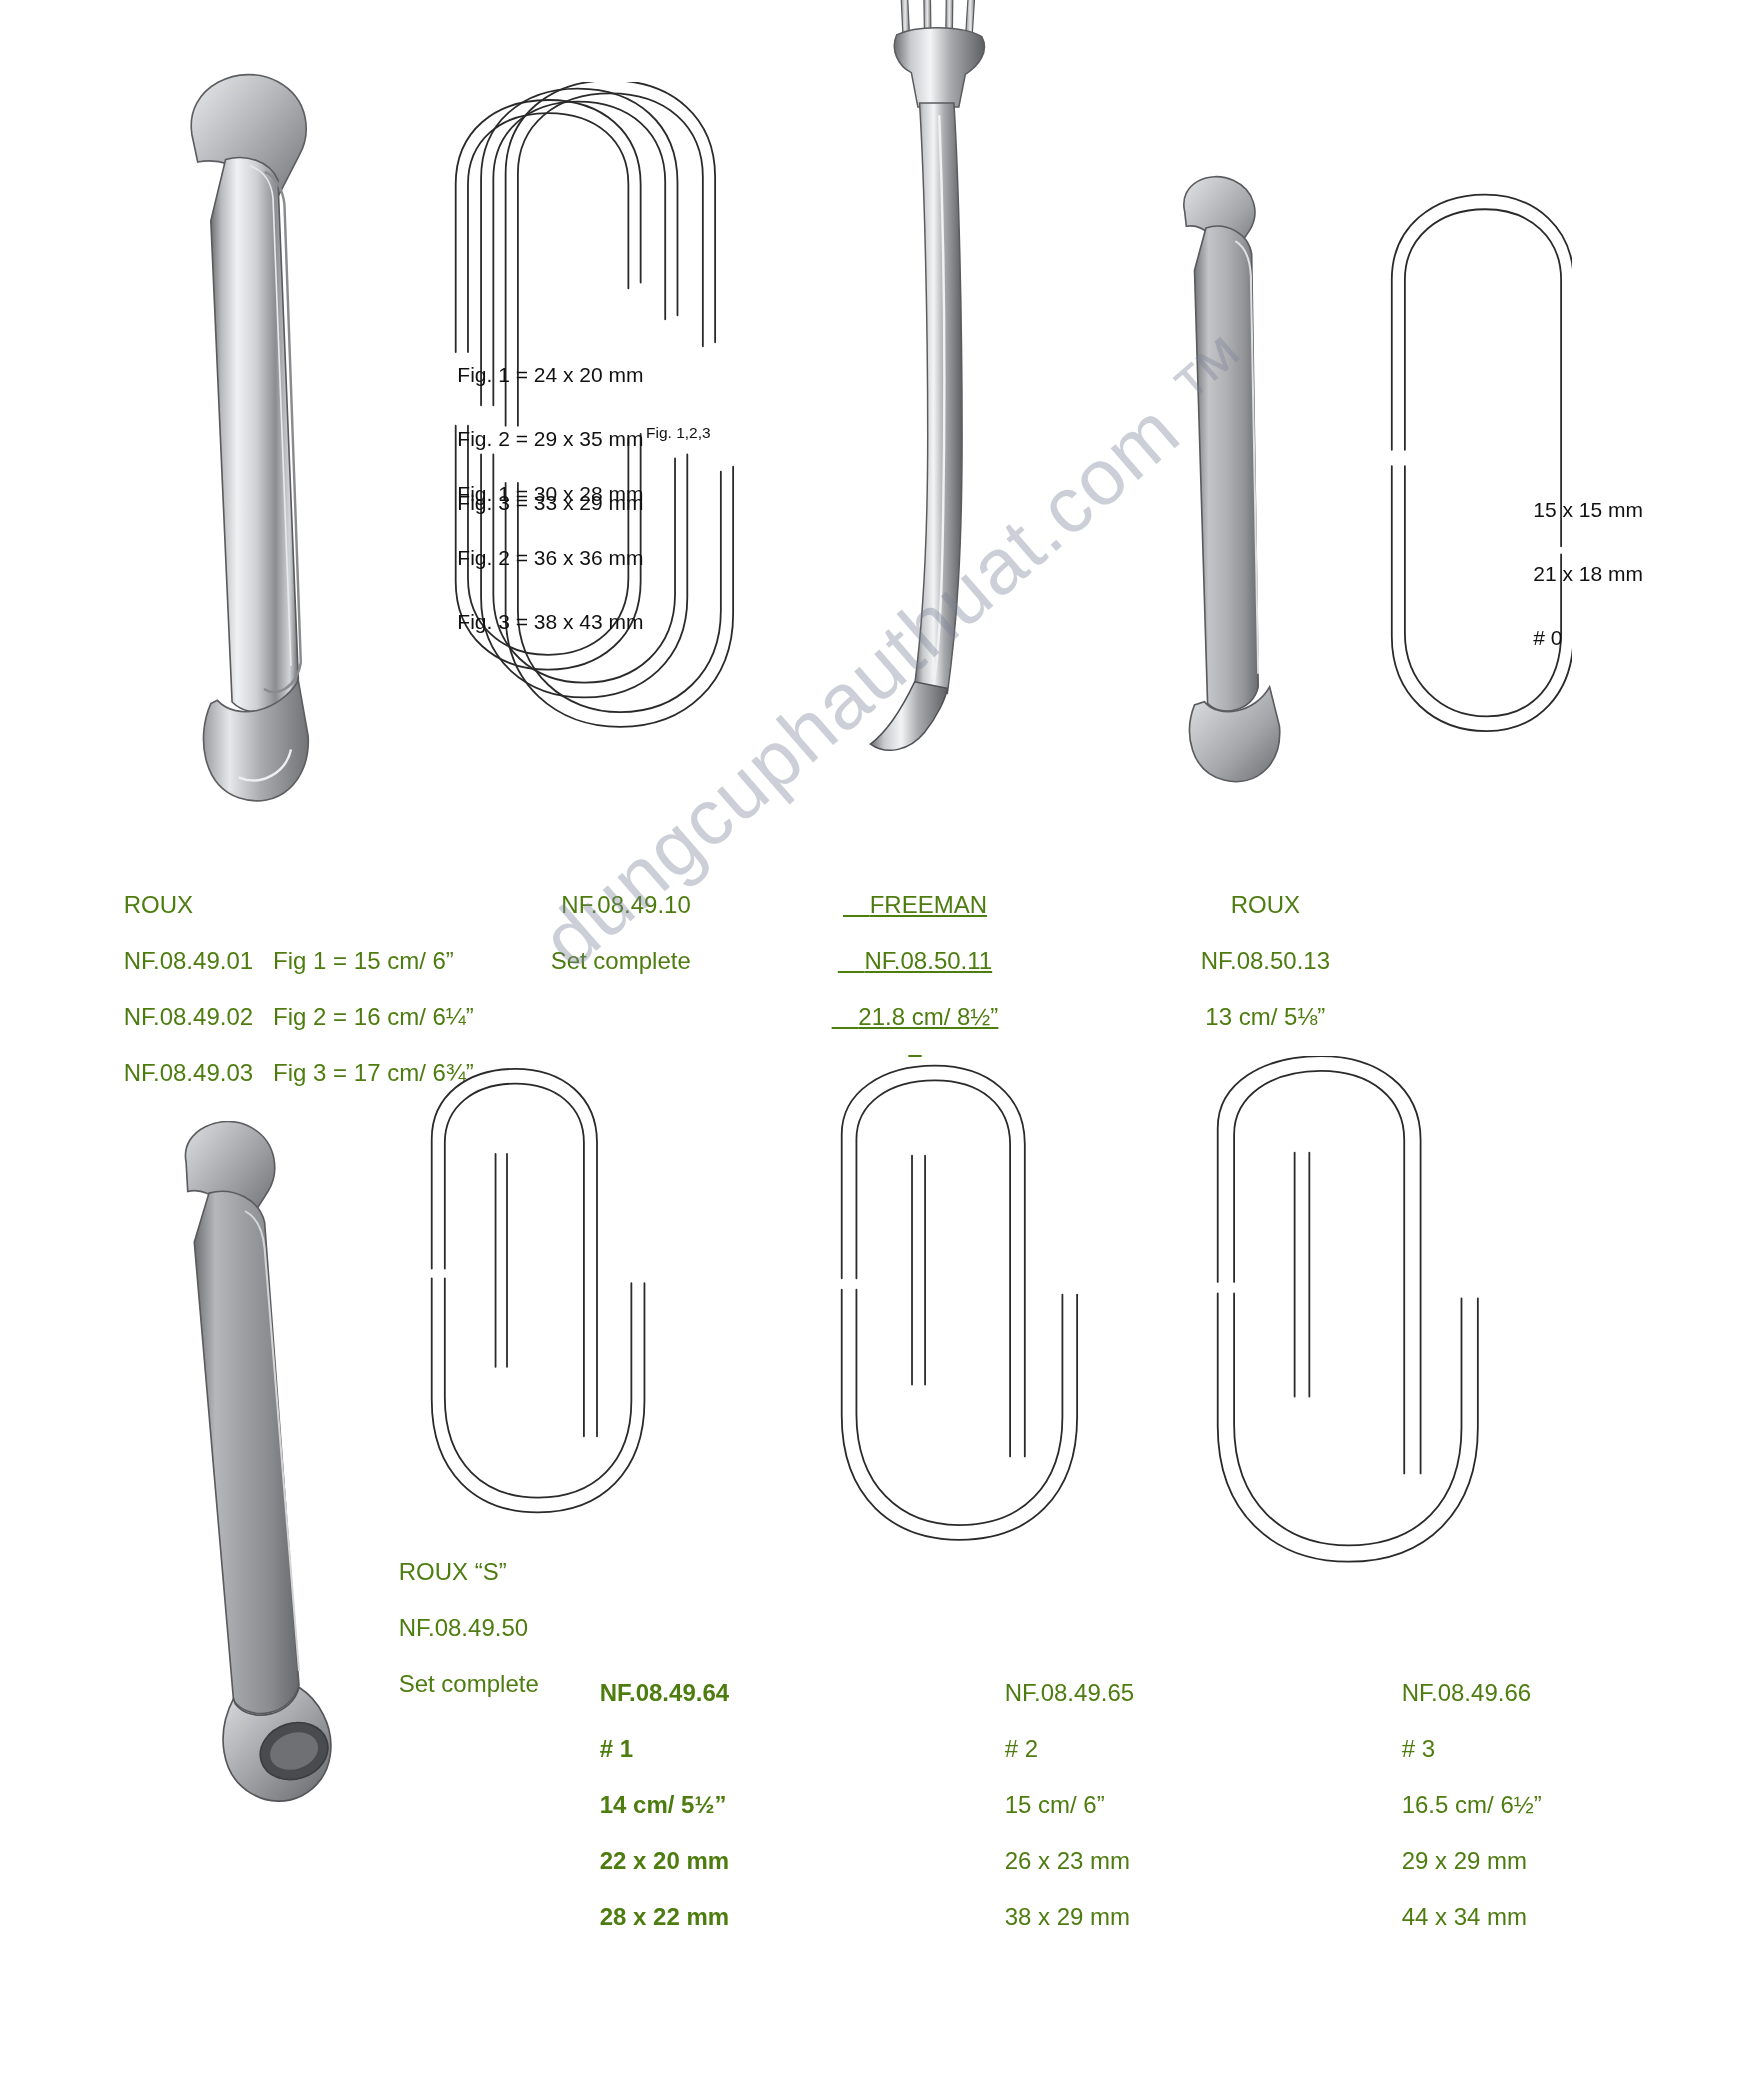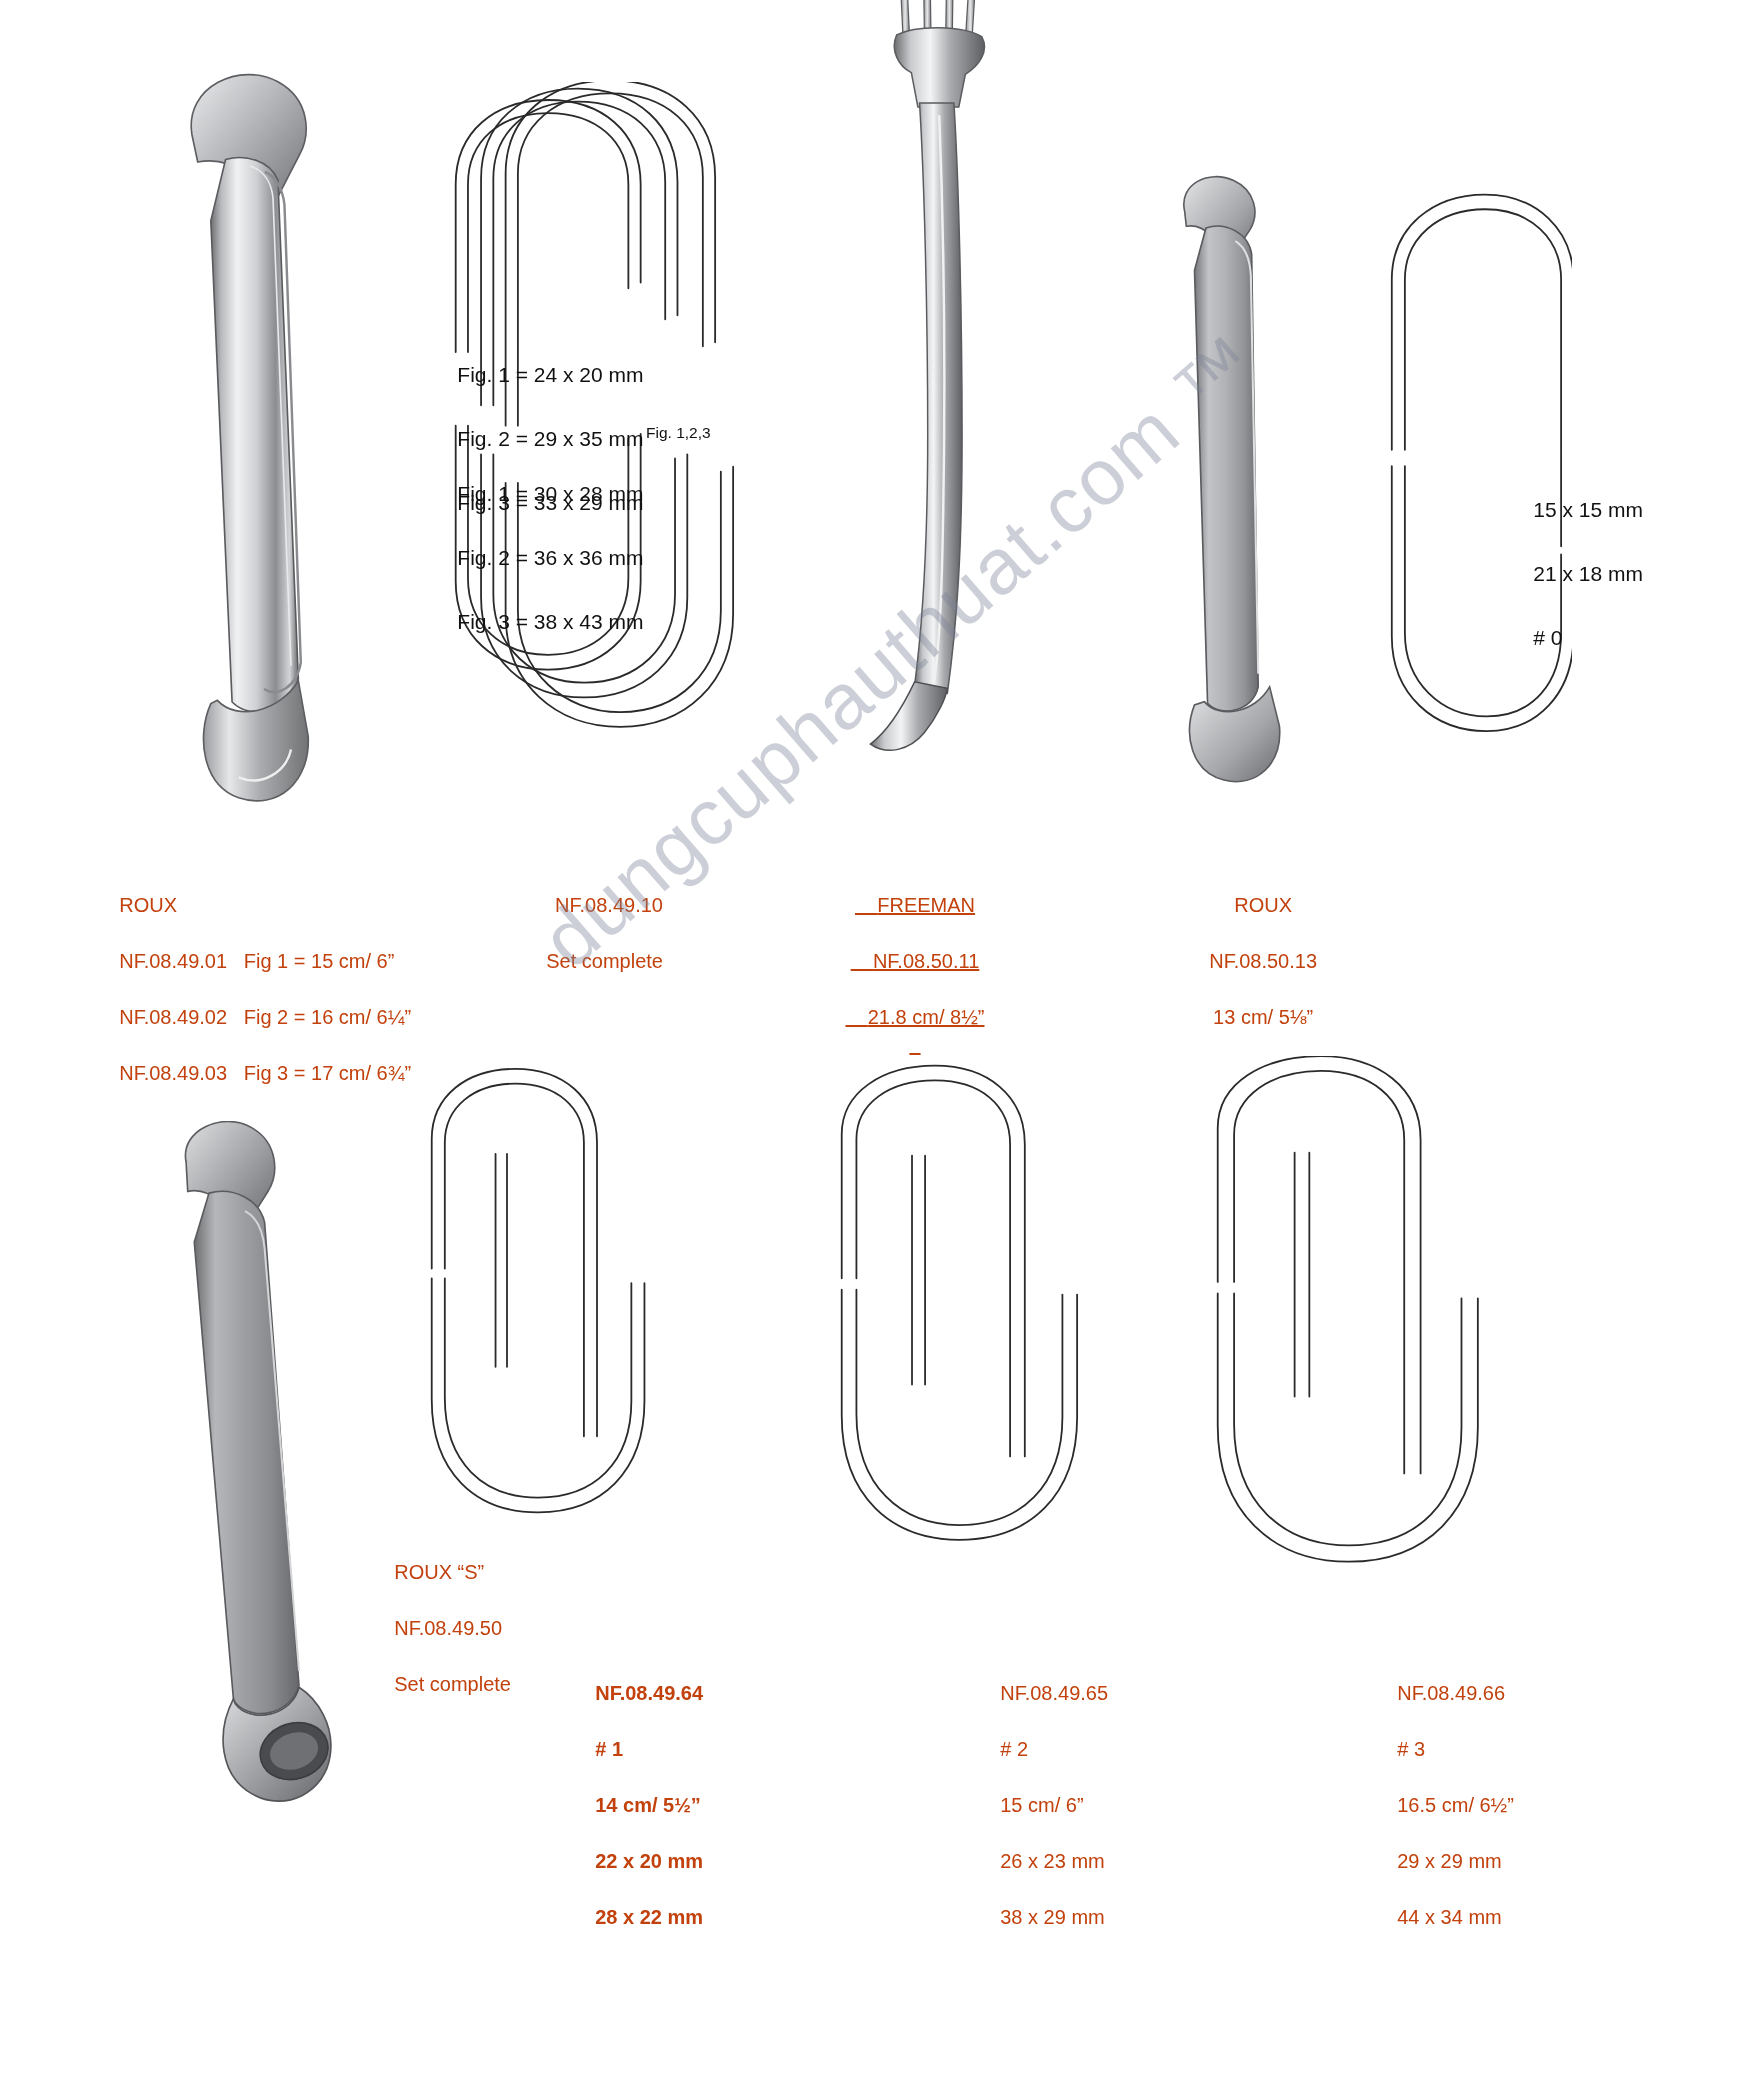--- a/index.html
+++ b/index.html
@@ -19,23 +19,23 @@
     position: absolute;
     left: 0; top: 0;
     width: 1512px;
     height: 2095px;
     background: #ffffff;
   }
   .abs { position: absolute; }
 
   .cap {
     position: absolute;
-    font-size: 20px;
+    font-size: 24px;
     line-height: 28px;
-    color: #c2410c;
+    color: #4d7c0f;
     white-space: pre;
   }
   .cap.center { text-align: center; }
   .dimtext {
     position: absolute;
     font-size: 21px;
     line-height: 32px;
     color: #111;
     white-space: pre;
   }

